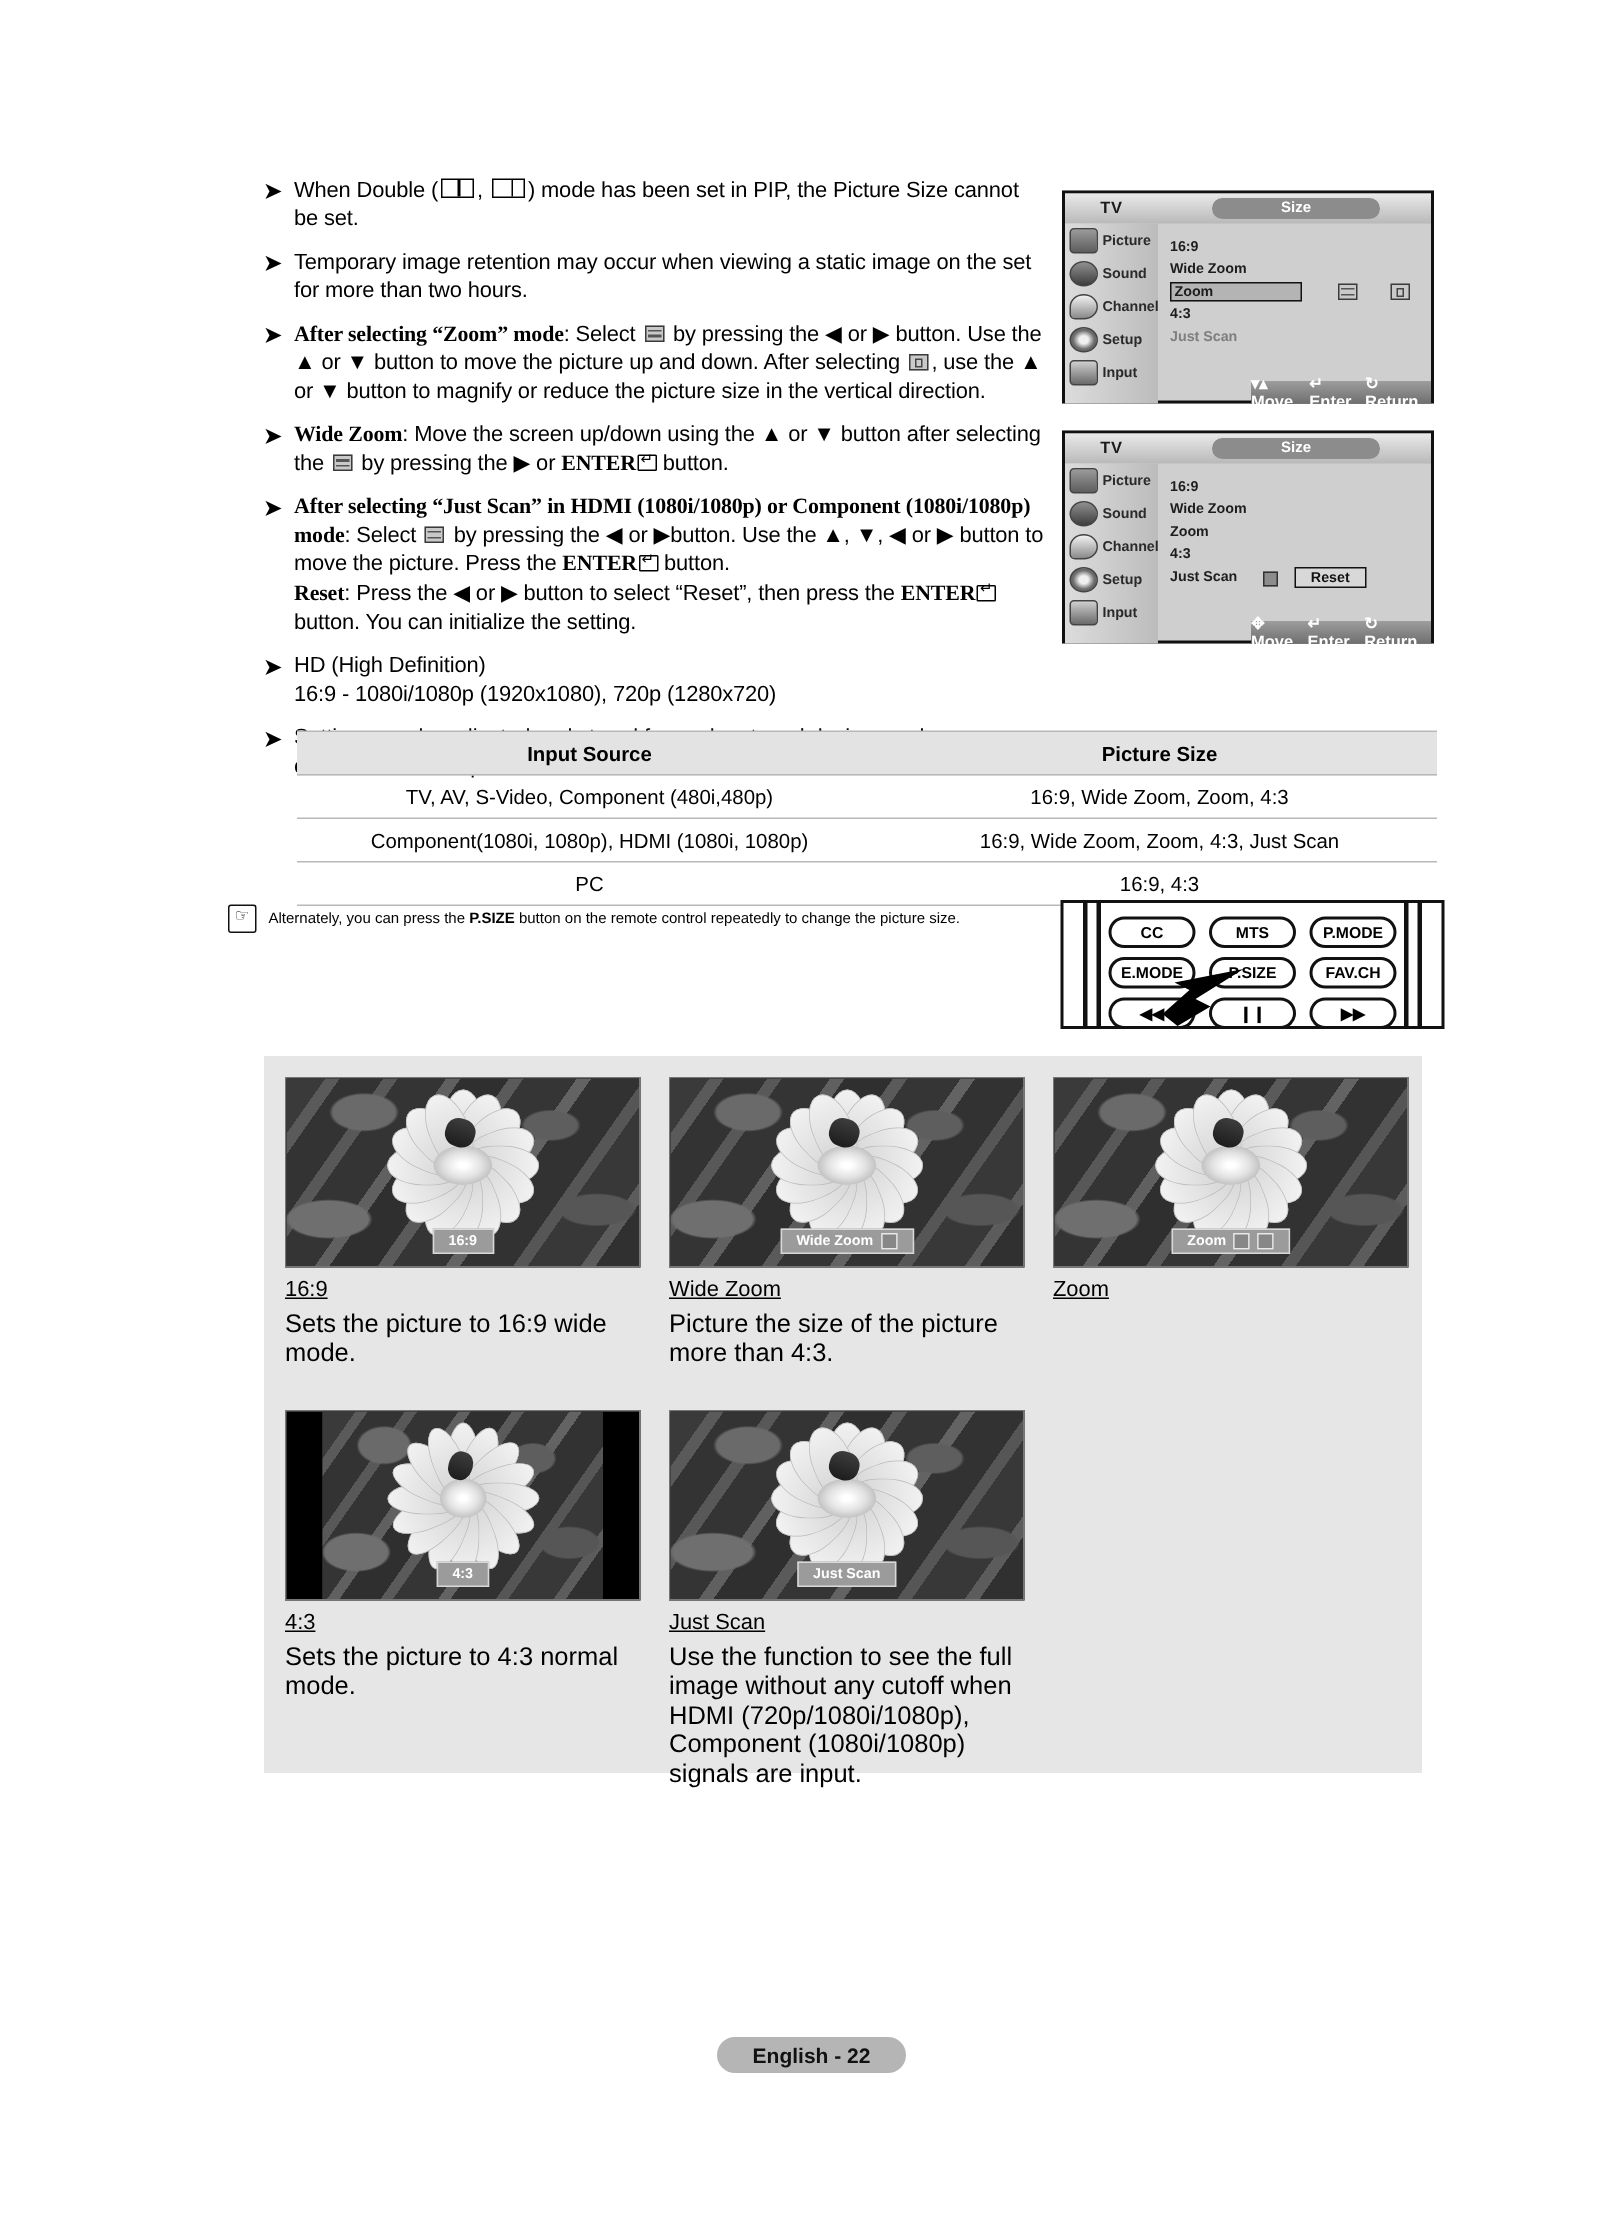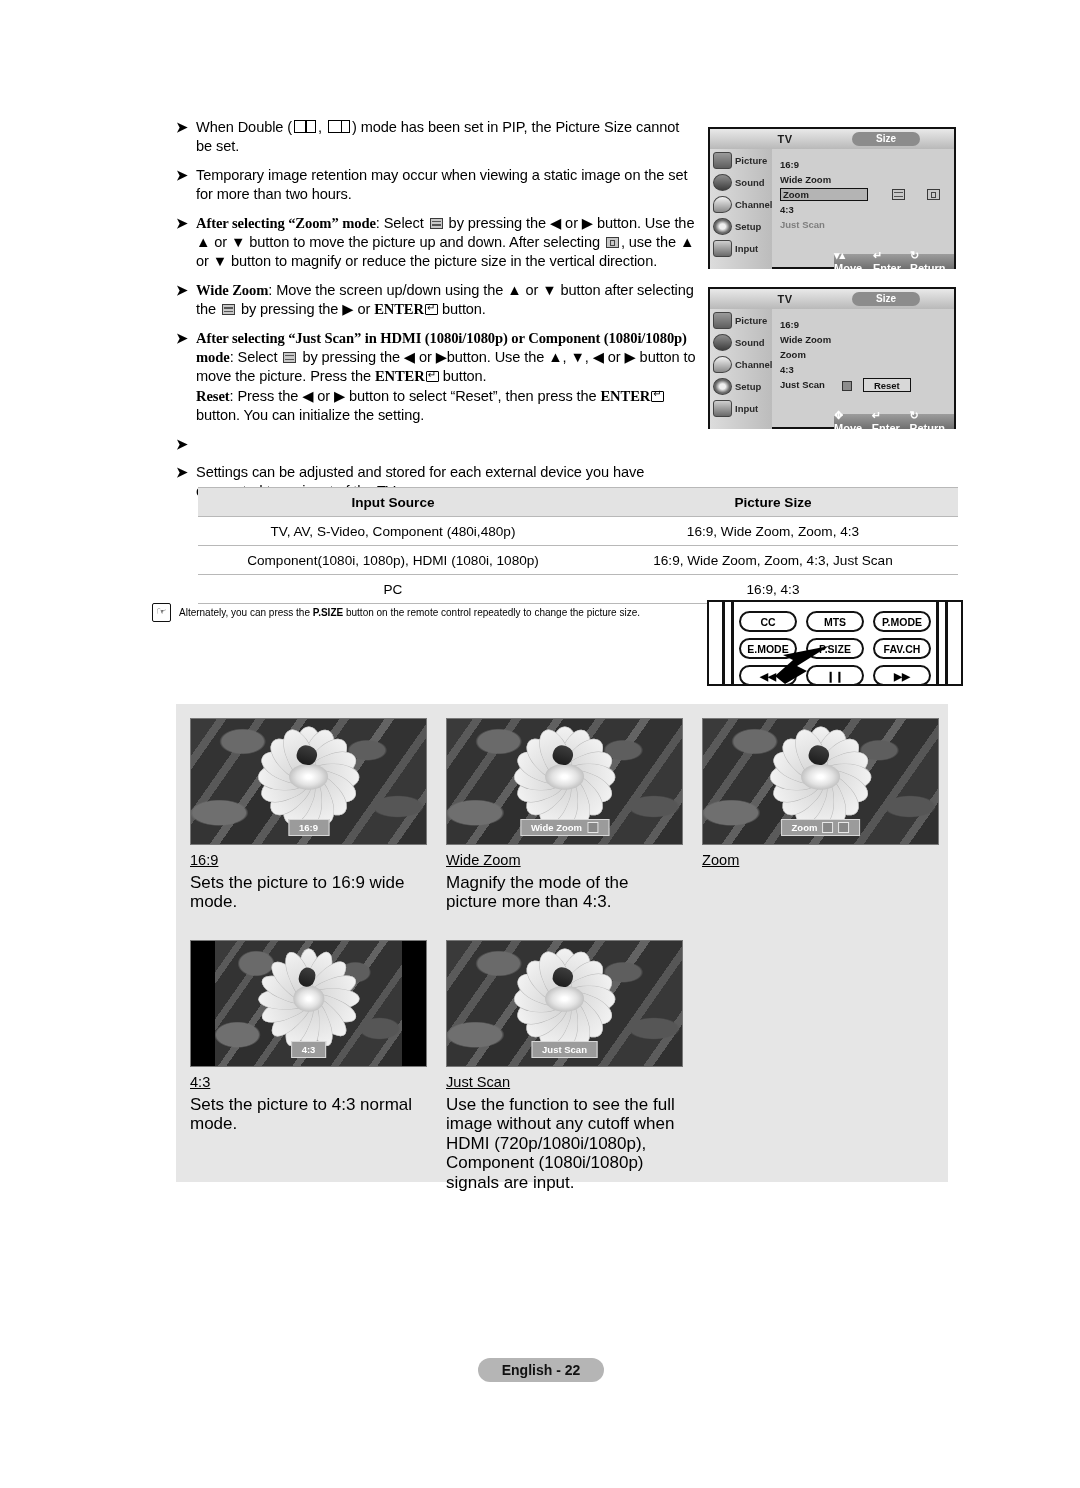--- a/index.html
+++ b/index.html
@@ -34,21 +34,21 @@
   .sq2:after{content:"";position:absolute;left:3px;right:3px;top:1.5px;bottom:1.5px;border:1.2px solid #444;}
   .entg{display:inline-block;width:13px;height:11px;border:1.4px solid #000;box-sizing:border-box;
     vertical-align:-1px;margin-left:1px;position:relative;border-radius:1px;}
   .entg:after{content:"\21B5";position:absolute;left:1px;top:-3.5px;font-size:10px;line-height:11px;}
 
   
   .osd{position:absolute;width:248px;height:142px;background:#cfcfcf;
        border:2px solid #111;box-sizing:border-box;}
   .osd .topbar{height:20px;background:linear-gradient(#e9e9e9,#b9b9b9);display:flex;align-items:center;}
   .osd .tvlab{width:62px;text-align:center;font-size:11px;font-weight:bold;color:#1b1b1b;
-      letter-spacing:.5px;padding-left:44px;}
+      letter-spacing:.5px;}
   .osd .titlewrap{flex:1;height:14px;margin-right:6px;position:relative;}
   .osd .titlepill{position:absolute;left:36px;right:28px;top:0;height:14px;background:#8c8c8c;
       border-radius:7px;color:#fff;font-size:10px;font-weight:bold;text-align:center;line-height:14px;}
   .osd .body{display:flex;height:120px;}
   .osd .rail{width:62px;background:linear-gradient(90deg,#dcdcdc,#bcbcbc);}
   .osd .rowi{height:22px;display:flex;align-items:center;gap:3px;padding-left:3px;}
   .osd .rowi .ic{width:17px;height:15px;border-radius:3px;background:#6e6e6e;border:1px solid #444;
      position:relative;flex:0 0 17px;}
   .osd .rowi .ic.pic{background:linear-gradient(#9a9a9a,#5e5e5e);}
   .osd .rowi .ic.snd{border-radius:50%;background:linear-gradient(#8f8f8f,#3e3e3e);}
@@ -150,20 +150,21 @@
       <div class="bul">
         <div class="mk">➤</div>
         <div class="bd"><span class="b">Wide Zoom</span>: Move the screen up/down using the ▲ or ▼ button after selecting the <span class="sq"></span> by pressing the ▶ or <span class="b">ENTER</span><span class="entg"></span> button.</div>
       </div>
       <div class="bul">
         <div class="mk">➤</div>
         <div class="bd"><span class="b">After selecting “Just Scan” in HDMI (1080i/1080p) or Component (1080i/1080p) mode</span>: Select <span class="sq"></span> by pressing the ◀ or ▶button. Use the ▲, ▼, ◀ or ▶ button to move the picture. Press the <span class="b">ENTER</span><span class="entg"></span> button. <br><span class="b">Reset</span>: Press the ◀ or ▶ button to select “Reset”, then press the <span class="b">ENTER</span><span class="entg"></span> button. You can initialize the setting.</div>
       </div>
       <div class="bul">
         <div class="mk">➤</div>
+        <div class="bd">HD (High Definition)<br>16:9 - 1080i/1080p (1920x1080), 720p (1280x720)</div>
       </div>
       <div class="bul">
         <div class="mk">➤</div>
         <div class="bd">Settings can be adjusted and stored for each external device you have connected to an input of the TV.</div>
       </div>
     </div>
 
   <div class="osd" style="left:708px;top:127px;">
     <div class="topbar">
       <div class="tvlab">TV</div>
@@ -382,21 +383,21 @@
                 <div class="bee"></div>
               </div>
             </div>
           </div>
           <div class="tag">
             <span>Wide Zoom</span>
             <span class="g"></span>
           </div>
         </div>
         <div class="cap">Wide Zoom</div>
-        <div class="desc">Magnify the mode of the picture more than 4:3.</div>
+        <div class="desc">Picture the size of the picture more than 4:3.</div>
       </div>
       <div class="cell" style="left:526px;top:14px;">
         <div class="shot">
           <div class="img">
             <div class="flower">
               <div class="petals">
                 <div class="petal" style="transform:translate(-50%,-100%) rotate(0deg);"></div>
                 <div class="petal" style="transform:translate(-50%,-100%) rotate(22.5deg);"></div>
                 <div class="petal" style="transform:translate(-50%,-100%) rotate(45deg);"></div>
                 <div class="petal" style="transform:translate(-50%,-100%) rotate(67.5deg);"></div>

